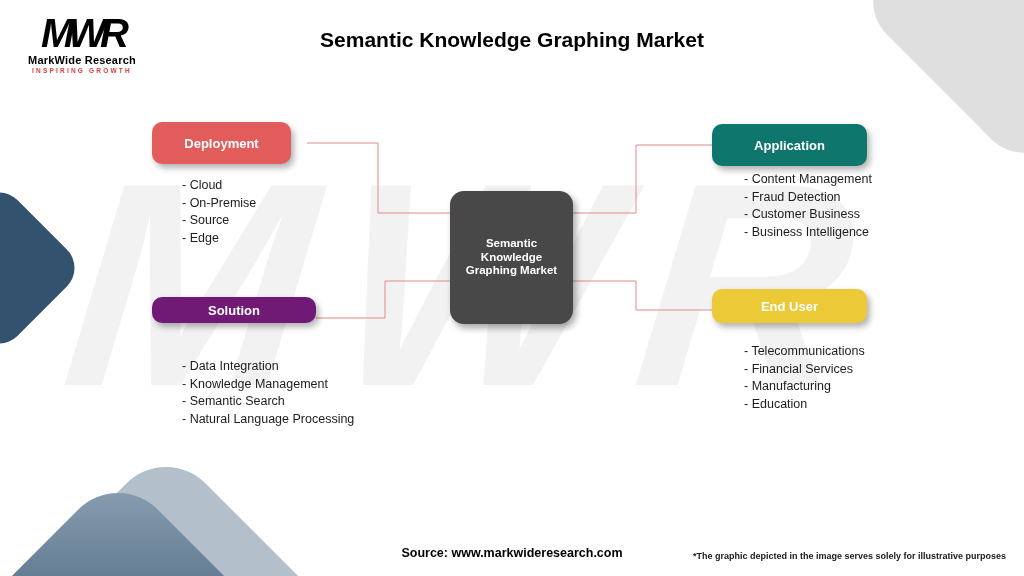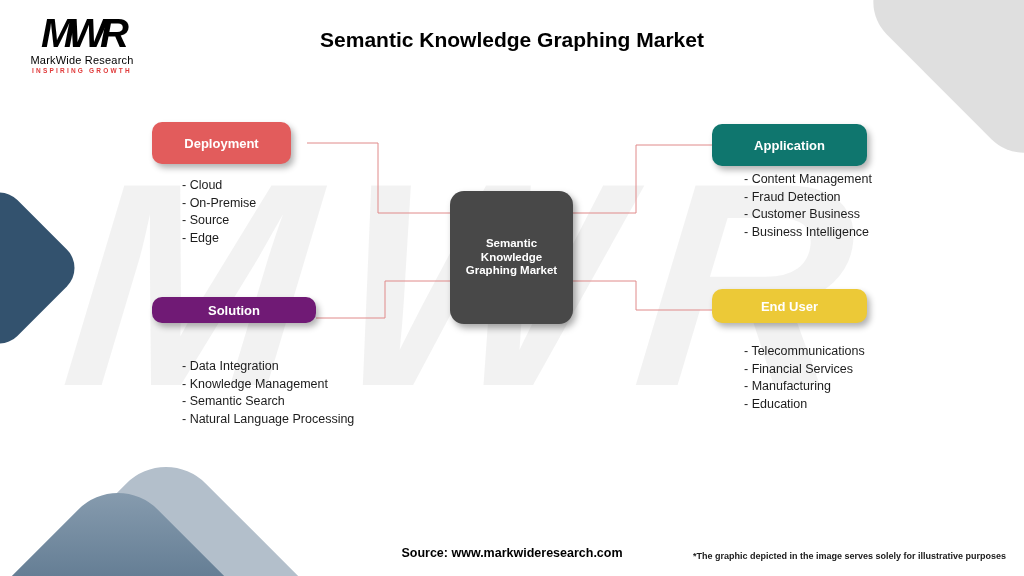--- a/index.html
+++ b/index.html
@@ -39,21 +39,21 @@
     transform: skewX(-6deg);
     white-space: nowrap; user-select: none;
   }
 
   
   .logo { position: absolute; left: 22px; top: 12px; z-index: 3; width: 120px; text-align: center; }
   .logo-mark {
     font-size: 40px; font-weight: 900; font-style: italic;
     letter-spacing: -6px; color: #000; line-height: 42px;
   }
-  .logo-name { font-size: 11px; font-weight: normal; color: #000; letter-spacing: 0.2px; }
+  .logo-name { font-size: 11px; font-weight: bold; color: #000; letter-spacing: 0.2px; }
   .logo-tagline { font-size: 6.5px; font-weight: bold; color: #e03a3a; letter-spacing: 2.2px; margin-top: 1px; }
 
   
   .title {
     position: absolute; z-index: 3; left: 0; right: 0; top: 28px;
     text-align: center; font-size: 21px; font-weight: bold; color: #000;
   }
 
   
   .connector-svg { position: absolute; inset: 0; z-index: 1; }

